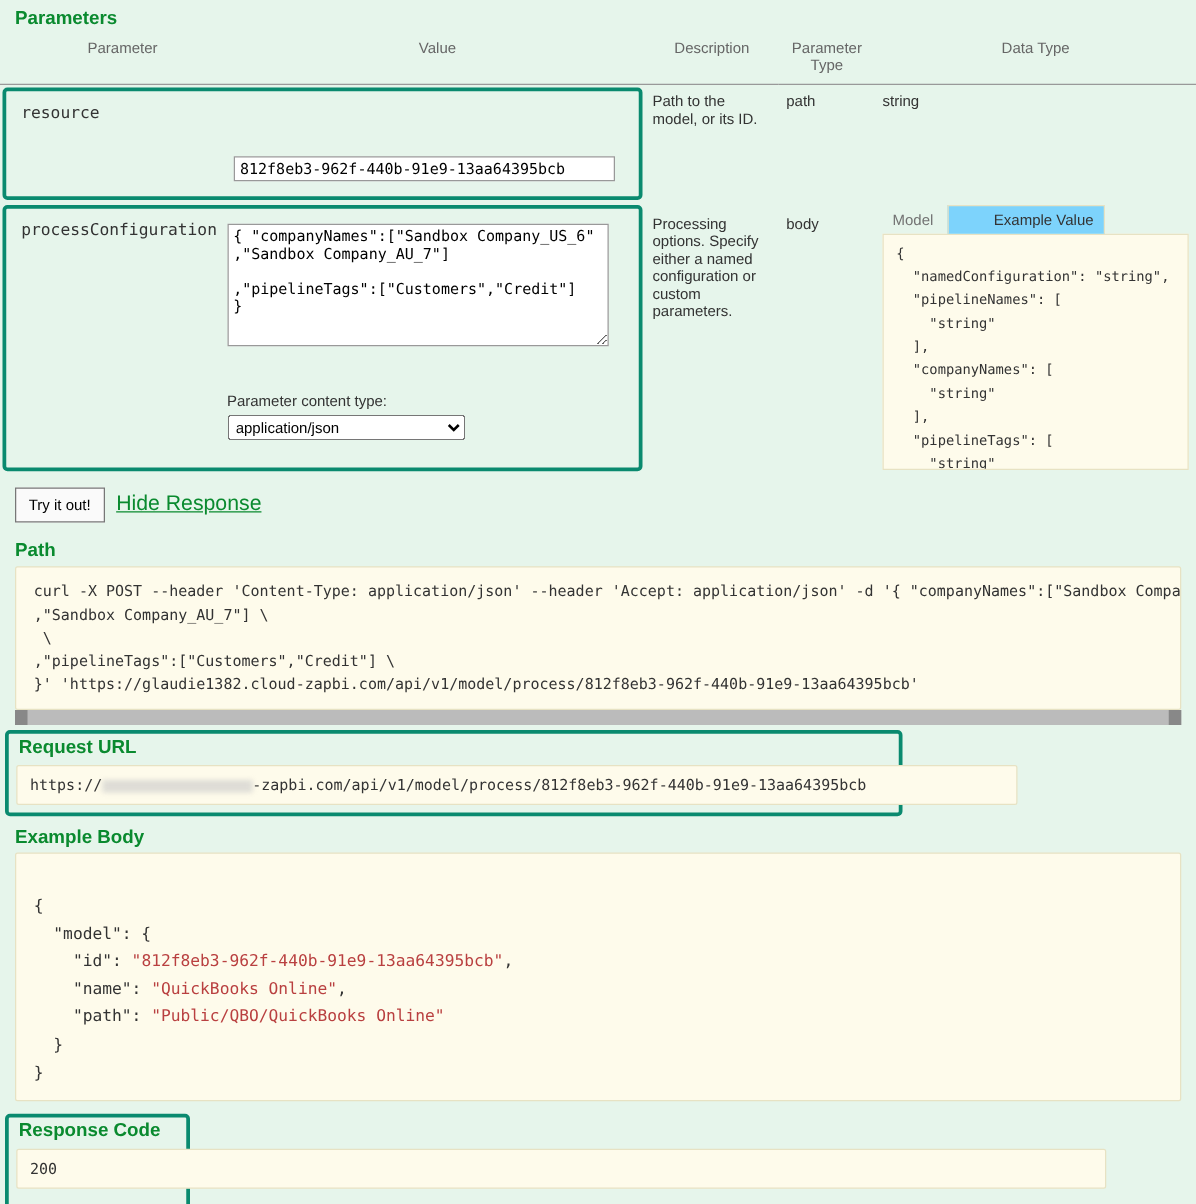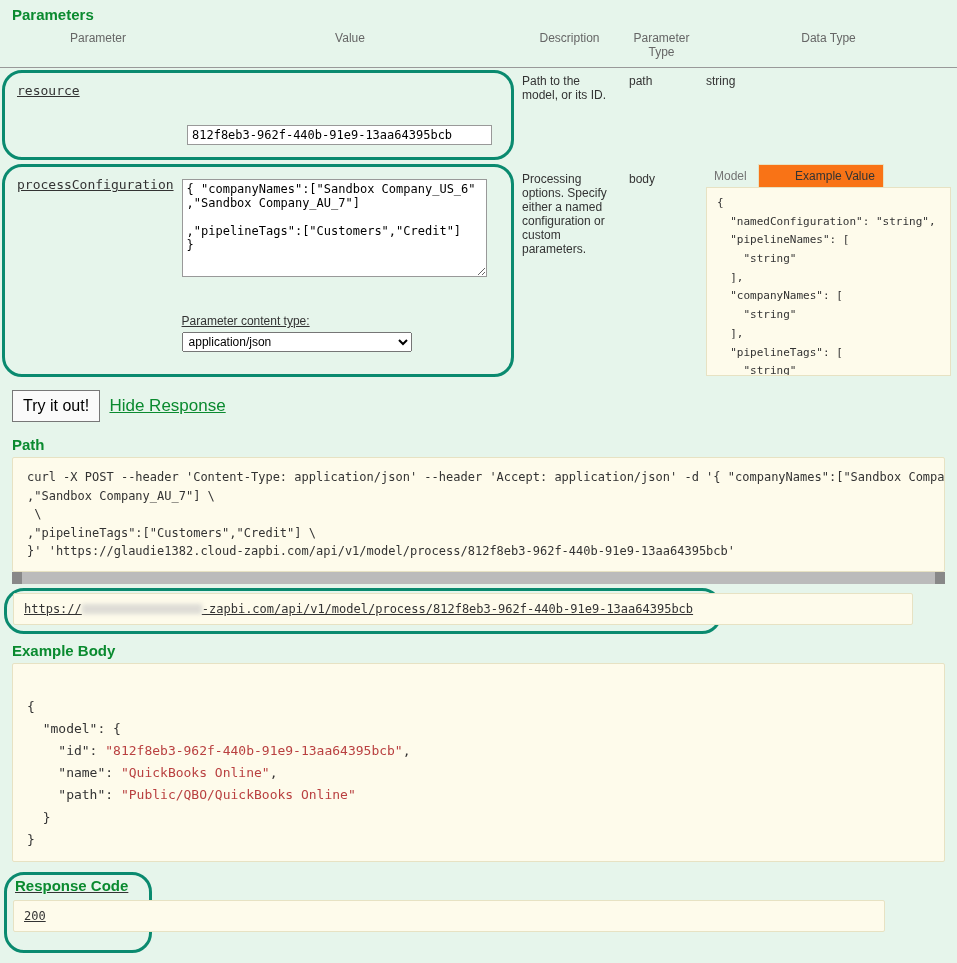--- a/index.html
+++ b/index.html
@@ -29,24 +29,23 @@
     border-bottom:1px solid #999;
     vertical-align:top;
   }
   table.params td {
     padding:6px;
     vertical-align:top;
     font-size:12px;
   }
   .hl-box {
     border:3px solid #0a8a6f;
-    border-radius:20px;
+    border-radius:4px;
     padding:2px 4px 4px 4px;
     margin:2px;
-    text-decoration:underline;
   }
   input[type=text] {
     width:295px;
     font-family: monospace;
     font-size:12px;
     padding:2px 4px;
     border:1px solid #999;
     background:#fff;
     margin-top:42px;
   }
@@ -56,30 +55,30 @@
     font-family: monospace;
     font-size:12px;
     padding:2px 4px;
     border:1px solid #999;
     background:#fff;
     resize:both;
   }
   select {
     font-size:12px;
     padding:1px 2px;
-    width:230px;
+    width:190px;
   }
   .tabs span {
     display:inline-block;
     padding:4px 8px;
     font-size:12px;
     color:#737373;
   }
   .tabs span.active {
-    background:#f97316;
+    background:#7dd3fc;
     border:1px solid #e7e2c3;
     border-bottom:none;
     color:#333;
     padding-left:36px;
   }
   .code-box {
     background:#fefbeb;
     border:1px solid #e7e2c3;
     border-radius:2px;
     font-family: monospace;
@@ -112,21 +111,21 @@
     content:'';
     position:absolute;
     left:0; top:0;
     width:10px; height:12px;
     background:#888;
   }
   button.try {
     background:#fafafa;
     border:1px solid #777;
     padding:6px 10px;
-    font-size:16px;
+    font-size:12px;
     margin:4px 6px 4px 12px;
   }
   a.hide {
     color:#0a8a2f;
     text-decoration:underline;
     font-size:17px;
   }
   .str { color:#b94040; }
   .redacted {
     display:inline-block;
@@ -228,21 +227,22 @@
 
 <div class="section-title">Path</div>
 <div class="code-box" style="white-space:pre;font-size:12px;line-height:1.55;margin-bottom:0">curl -X POST --header 'Content-Type: application/json' --header 'Accept: application/json' -d '{ "companyNames":["Sandbox Company_
 ,"Sandbox Company_AU_7"] \
  \
 ,"pipelineTags":["Customers","Credit"] \
 }' 'https://glaudie1382.cloud-zapbi.com/api/v1/model/process/812f8eb3-962f-440b-91e9-13aa64395bcb'</div>
 <div class="scroll-track"></div>
 
 <div class="hl-box" style="width:700px;margin:2px 0 2px 4px;padding:2px 6px 6px 6px">
-  <div class="code-box" style="margin:0;padding:8px 10px;position:relative;width:900px;box-sizing:border-box"><span>https://</span><span class="redacted"></span><span>-zapbi.com/api/v1/model/process/812f8eb3-962f-440b-91e9-13aa64395bcb</span></div>
+  <div class="section-title" style="padding:0 0 6px 2px">Request URL</div>
+  <div class="code-box" style="margin:0;padding:8px 10px;position:relative;width:801px;box-sizing:border-box"><span>https://</span><span class="redacted"></span><span>-zapbi.com/api/v1/model/process/812f8eb3-962f-440b-91e9-13aa64395bcb</span></div>
 </div>
 
 <div class="section-title">Example Body</div>
 <div class="code-box" style="white-space:pre;line-height:1.7;font-size:13px">
 <span>{</span>
 <span>  "model": {</span>
 <span>    "id": </span><span class="str">"812f8eb3-962f-440b-91e9-13aa64395bcb"</span>,
 <span>    "name": </span><span class="str">"QuickBooks Online"</span>,
 <span>    "path": </span><span class="str">"Public/QBO/QuickBooks Online"</span>
 <span>  }</span>

